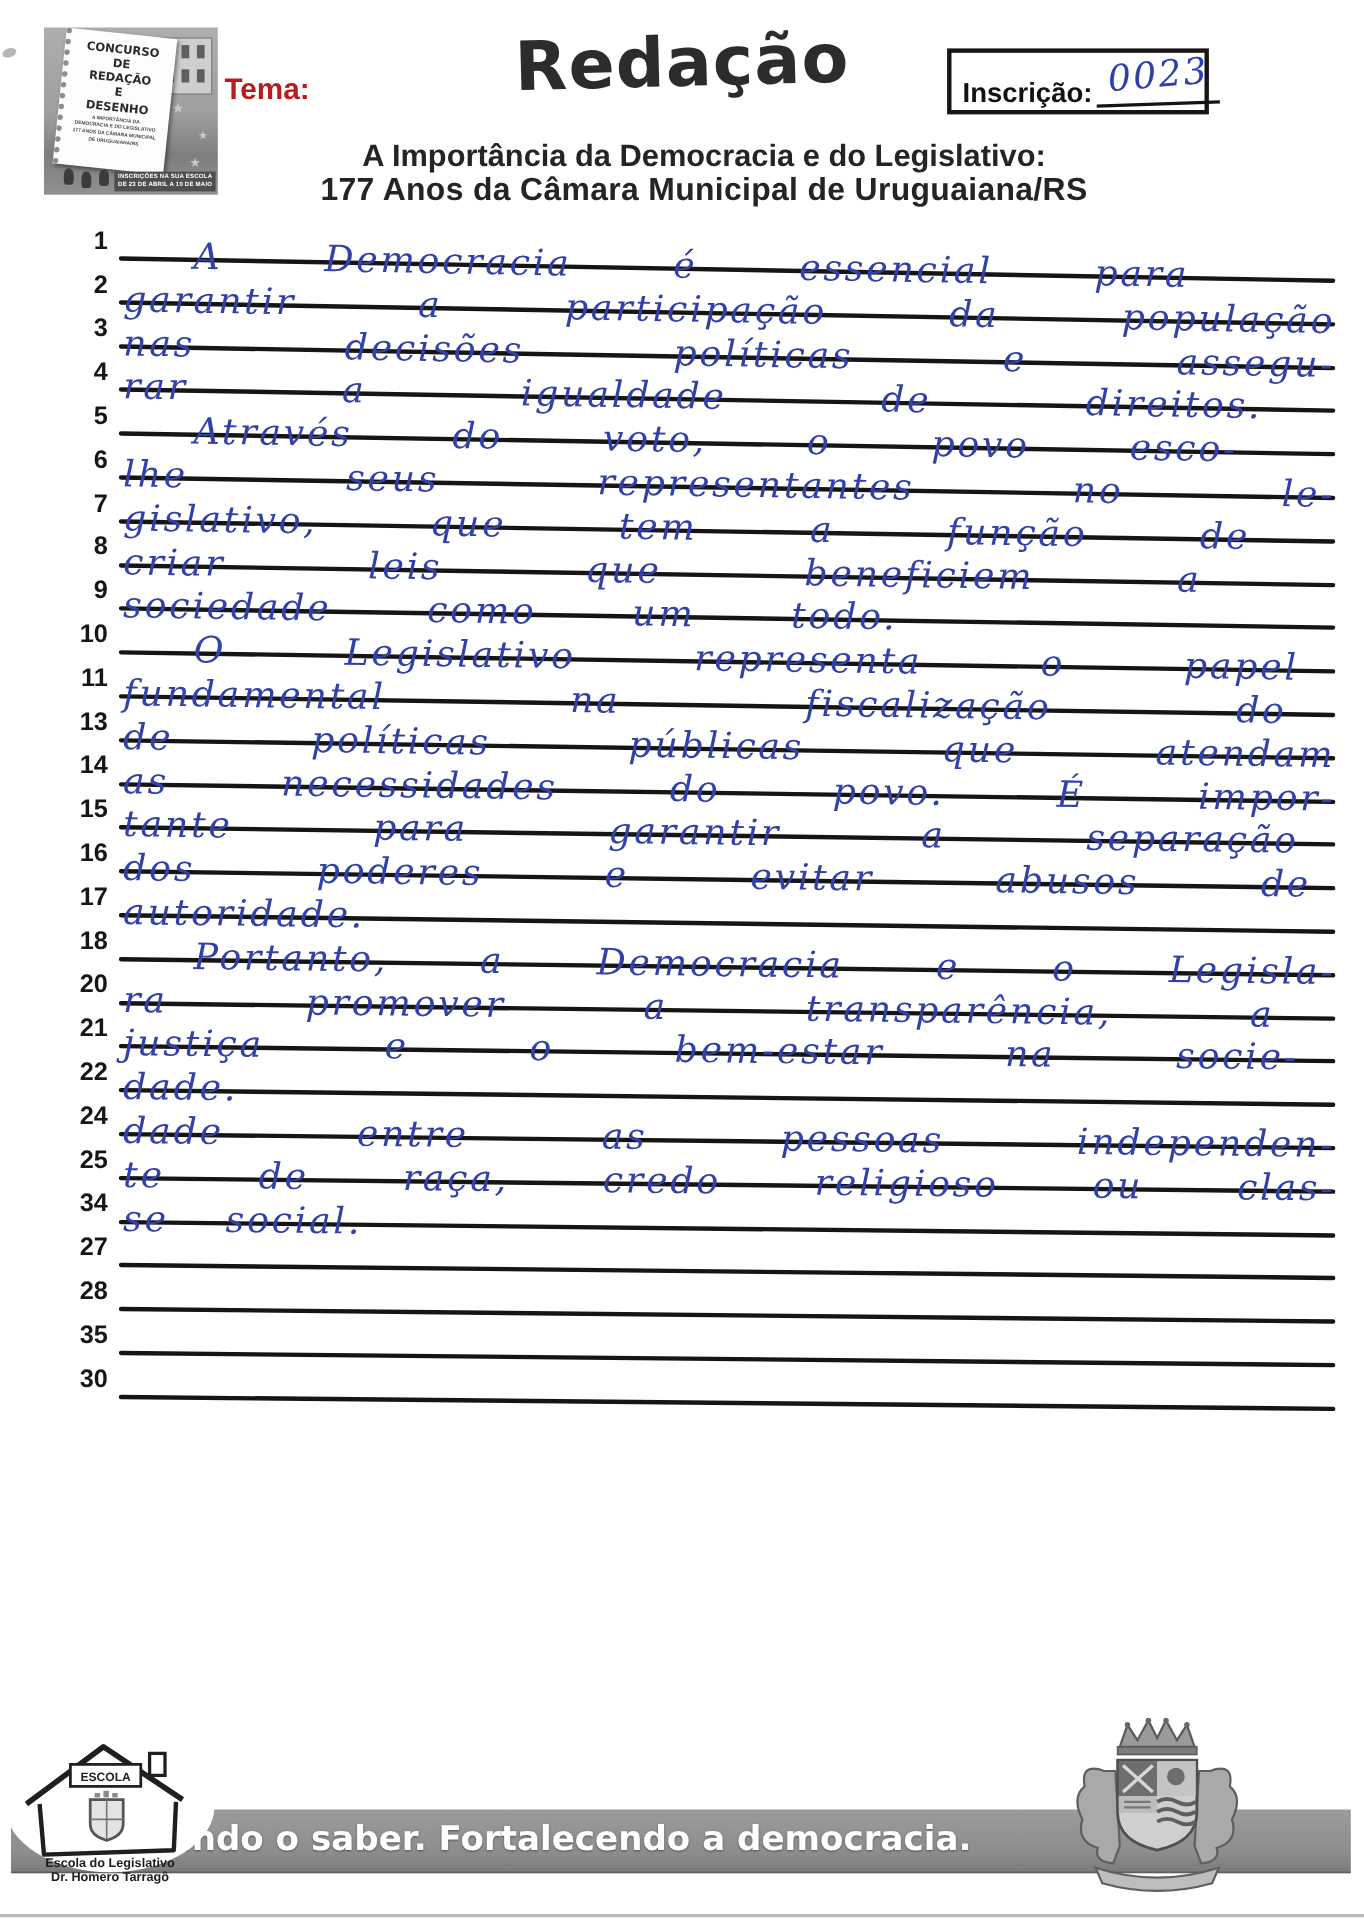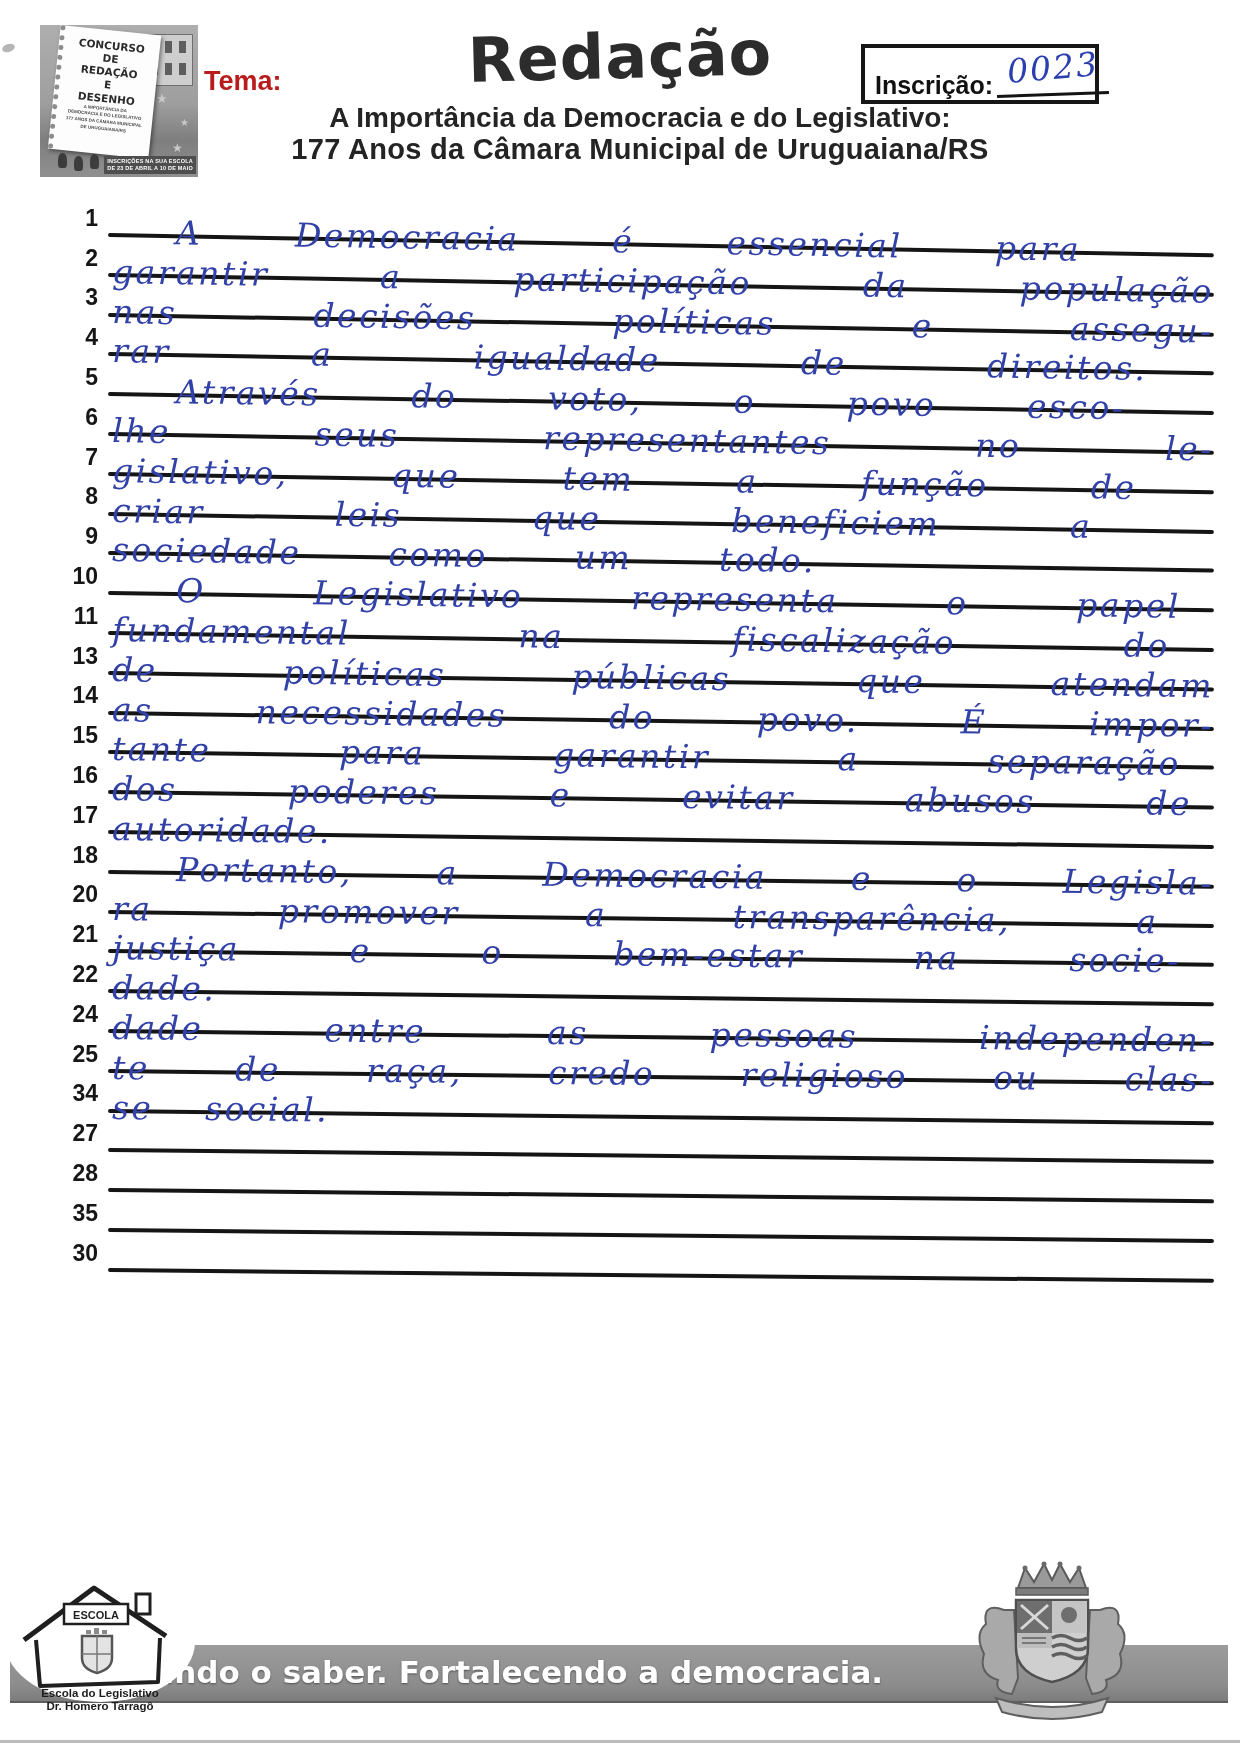--- a/index.html
+++ b/index.html
@@ -41,21 +41,21 @@
   .insc-box { position:absolute; left:826px; top:44px; width:238px; height:60px;
     border:4px solid #161616; background:#fff; display:flex; align-items:flex-end; padding-left:10px; box-sizing:border-box;margin-left:35px; }
   .insc-label { font-weight:bold; font-size:25px; color:#111; }
   .insc-wrap { position:relative; margin-left:4px; width:118px; height:46px; }
   .insc-value { position:absolute; left:10px; top:-6px; font-family:"DejaVu Serif", serif;
     font-style:italic; font-size:33px; color:#2c3fae; transform:rotate(-5deg); letter-spacing:2px; }
   .insc-underline { position:absolute; left:0; bottom:4px; width:112px; height:3px;
     background:#141414; transform:rotate(-2deg); }
   .theme { position:absolute; left:110px; right:70px; top:102px; text-align:center;
     font-weight:bold; color:#242424; }
-  .theme-line1 { font-size:28px; line-height:1.15; }
+  .theme-line1 { font-size:28px; line-height:1.15;margin-top:24px; }
   .theme-line2 { font-size:29px; line-height:1.1; letter-spacing:.3px; }
   
   .essay { position:absolute; left:0; top:197px; width:1240px; }
   .row { position:relative; height:39.8px; }
   .num { position:absolute; left:60px; width:38px; bottom:5px; text-align:right;
     font-weight:bold; font-size:23px; color:#161616; }
   .ink { position:absolute; left:108px; right:26px; top:0; bottom:0; transform-origin:0 100%; }
   .rule { position:absolute; left:0; right:0; bottom:0; height:3.6px; background:#151515; border-radius:2px; }
   .hw { position:absolute; bottom:-11px; display:block; line-height:1;
     font-family:"DejaVu Serif", serif; font-style:italic; font-size:33px; color:#3141a8;

